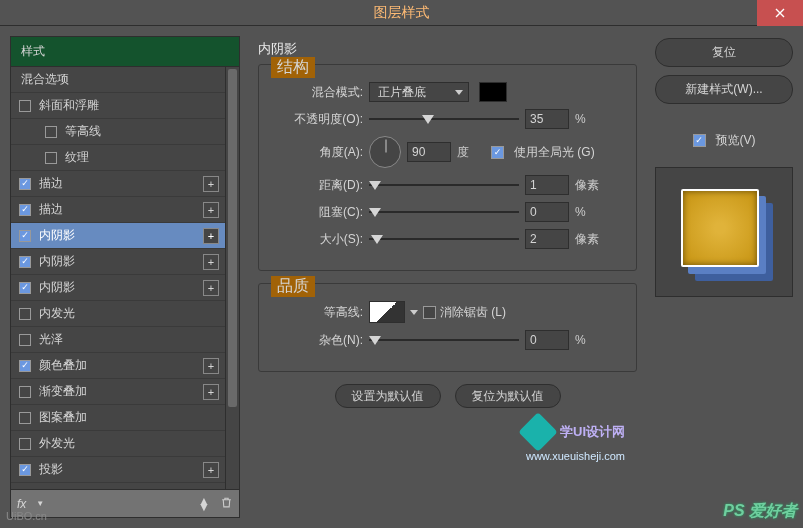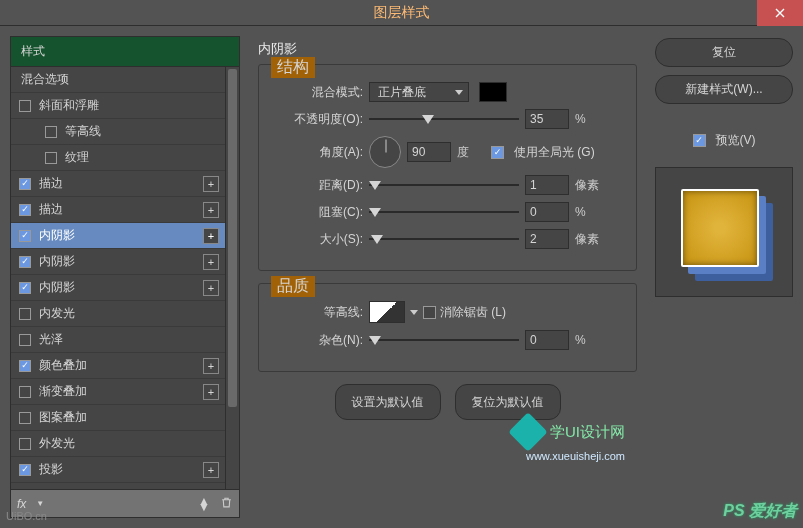--- a/index.html
+++ b/index.html
@@ -45,33 +45,33 @@
 .unit{color:#ccc;min-width:28px}
 .angle-dial{width:32px;height:32px;border:1px solid #888;border-radius:50%;position:relative;background:#454545}
 .angle-dial::after{content:"";position:absolute;width:13px;height:1px;background:#ccc;top:15px;left:16px;transform-origin:left center;transform:rotate(-90deg)}
 .cb-inline{width:13px;height:13px;border:1px solid #999;background:#454545;display:inline-flex;align-items:center;justify-content:center;margin-right:4px}
 .cb-inline.checked{background:#6b98e0}
 .cb-inline.checked::after{content:"✓";color:#fff;font-size:9px;line-height:1}
 .contour-swatch{width:36px;height:22px;background:linear-gradient(135deg,#fff 0%,#fff 50%,#333 50%,#333 100%);border:1px solid #2e2e2e;position:relative}
 .contour-swatch::after{content:"";position:absolute;right:-14px;top:8px;border-left:4px solid transparent;border-right:4px solid transparent;border-top:5px solid #ccc}
 .contour-wrap{display:flex;align-items:center;gap:18px}
 .btn-row{display:flex;justify-content:center;gap:14px;margin-top:6px}
-.btn{background:#454545;border:1px solid #2e2e2e;border-radius:12px;padding:4px 16px;min-width:100px;text-align:center;cursor:pointer;height:36px;display:flex;align-items:center;justify-content:center}
+.btn{background:#454545;border:1px solid #2e2e2e;border-radius:12px;padding:4px 16px;min-width:100px;text-align:center;cursor:pointer;height:24px;display:flex;align-items:center;justify-content:center}
 .right-panel{width:138px;display:flex;flex-direction:column;align-items:stretch;gap:8px;padding-top:2px}
 .btn-primary{border:2px solid #4a77c9;border-radius:14px;padding:5px 0;text-align:center;cursor:pointer}
 .btn-secondary{border:1px solid #2e2e2e;background:#454545;border-radius:14px;padding:5px 0;text-align:center;cursor:pointer}
 .preview-box{margin-top:10px;height:130px;background:#454545;border:1px solid #2e2e2e;display:flex;align-items:center;justify-content:center;position:relative}
 .preview-stack{position:relative;width:86px;height:86px}
 .preview-stack .layer{position:absolute;border-radius:2px}
 .preview-stack .l3{width:78px;height:78px;background:#3e5f9e;left:14px;top:14px}
 .preview-stack .l2{width:78px;height:78px;background:#5a7fc4;left:7px;top:7px}
 .preview-stack .l1{width:78px;height:78px;background:#d6a625;background-image:radial-gradient(circle,#e0b33a 10%,#c99716 90%);border:2px solid #fff;left:0;top:0;box-shadow:inset 0 0 6px rgba(0,0,0,.5)}
 .watermark{position:absolute;bottom:82px;right:178px;display:flex;align-items:center;gap:8px;opacity:.95}
 .wm-logo{width:28px;height:28px;background:#18b8b0;transform:rotate(45deg);border-radius:4px;position:relative}
-.wm-text{color:#86efac;font-size:15px;font-weight:normal}
+.wm-text{color:#c4b5fd;font-size:13px;font-weight:bold}
 .wm-sub{position:absolute;bottom:66px;right:178px;color:#cfe8ff;font-size:11px}
 .corner{position:absolute;bottom:6px;right:6px;color:#6fcf9f;font-size:16px;font-style:italic;font-weight:bold;text-shadow:0 0 3px #2a6}
 .corner2{position:absolute;bottom:6px;left:6px;color:#888;font-size:11px}
 </style>
 </head>
 <body>
 
 <div class="titlebar">
   <span class="title">图层样式</span>
   <div class="close-btn">

